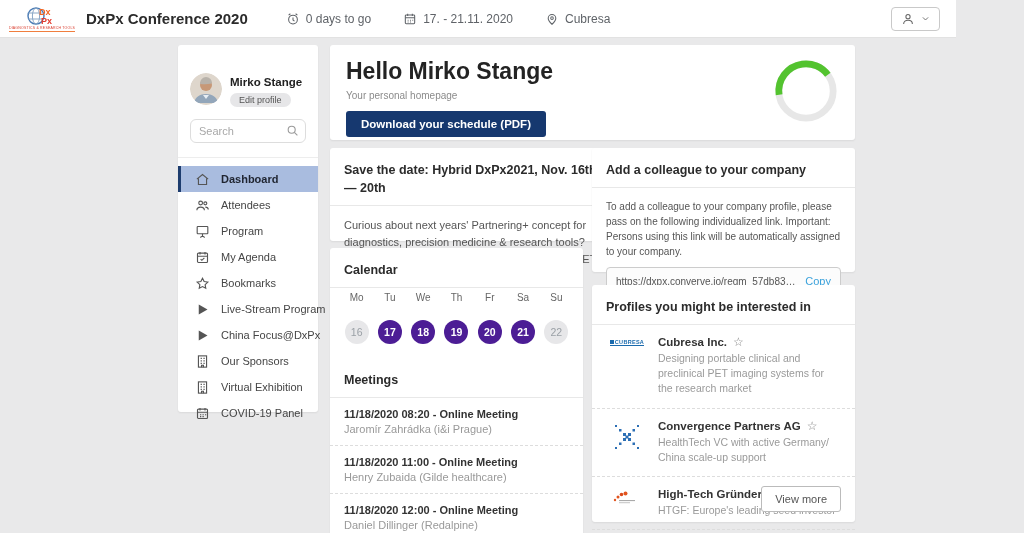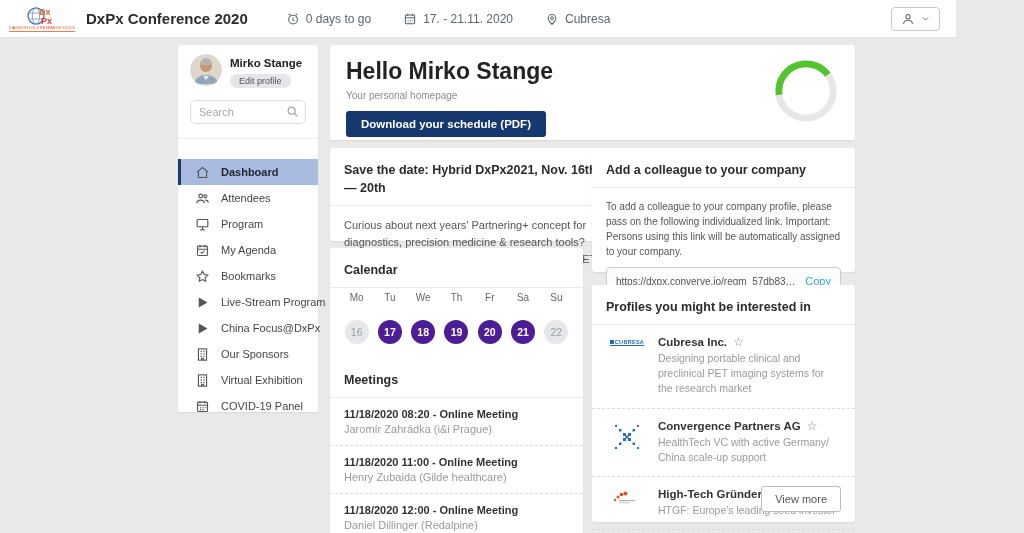--- a/index.html
+++ b/index.html
@@ -27,39 +27,39 @@
   .meta-item { display:flex; align-items:center; gap:6px; font-size:12px; color:#5f6368; }
   .meta-item svg { width:14px; height:14px; stroke:#5f6368; }
   .user-btn {
     margin-left:auto; display:flex; align-items:center; gap:6px;
     border:1px solid #c9c9c9; border-radius:4px; background:#fff;
     padding:4px 9px; cursor:pointer;
   }
   .user-btn svg { stroke:#666; }
 
   
-  .sidebar { left:178px; top:45px; width:140px; height:367px; padding-top:9px; }
+  .sidebar { left:178px; top:45px; width:140px; height:367px; padding-top:28px; }
   .profile-row { display:flex; align-items:flex-start; padding:0 12px; gap:8px; }
   .avatar { width:32px; height:32px; border-radius:50%; overflow:hidden; flex:none; }
   .profile-name { font-size:11.5px; font-weight:700; color:#222; margin-top:3px; }
   .edit-pill {
     display:inline-block; margin-top:5px; font-size:9px; color:#555;
     background:#e6e6e8; border:none; border-radius:9px; padding:2px 9px; cursor:pointer;
     font-family:"Liberation Sans", sans-serif;
   }
   .search-wrap { position:relative; margin:12px 12px 0; }
   .search-input {
     width:100%; height:24px; border:1px solid #ddd; border-radius:6px;
     font-size:11px; padding:0 24px 0 8px; color:#444; outline:none;
     font-family:"Liberation Sans", sans-serif;
   }
   .search-input::placeholder { color:#a8a8a8; }
   .search-wrap svg { position:absolute; right:7px; top:5px; stroke:#999; }
   .sidebar-divider { border-top:1px solid #ededed; margin-top:14px; }
-  .nav { margin-top:20px; }
+  .nav { margin-top:8px; }
   .nav-item {
     display:flex; align-items:center; gap:11px; height:26px;
     padding-left:14px; border-left:3px solid transparent; cursor:pointer;
   }
   .nav-item.active { background:#a9bcdf; border-left-color:#1d3c6e; }
   .nav-item.active .nav-label { font-weight:700; color:#1f2430; }
   .nav-icon { width:15px; height:15px; color:#555; flex:none; display:flex; }
   .nav-icon svg { width:15px; height:15px; }
   .nav-label { font-size:11px; color:#454545; white-space:nowrap; }
 

